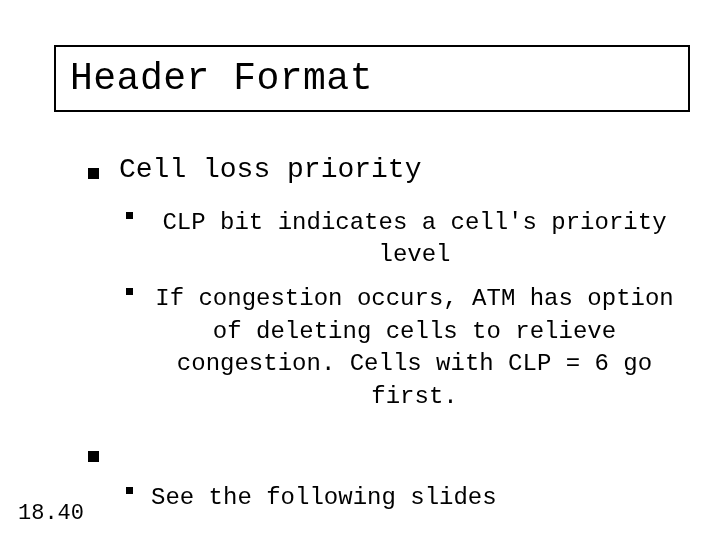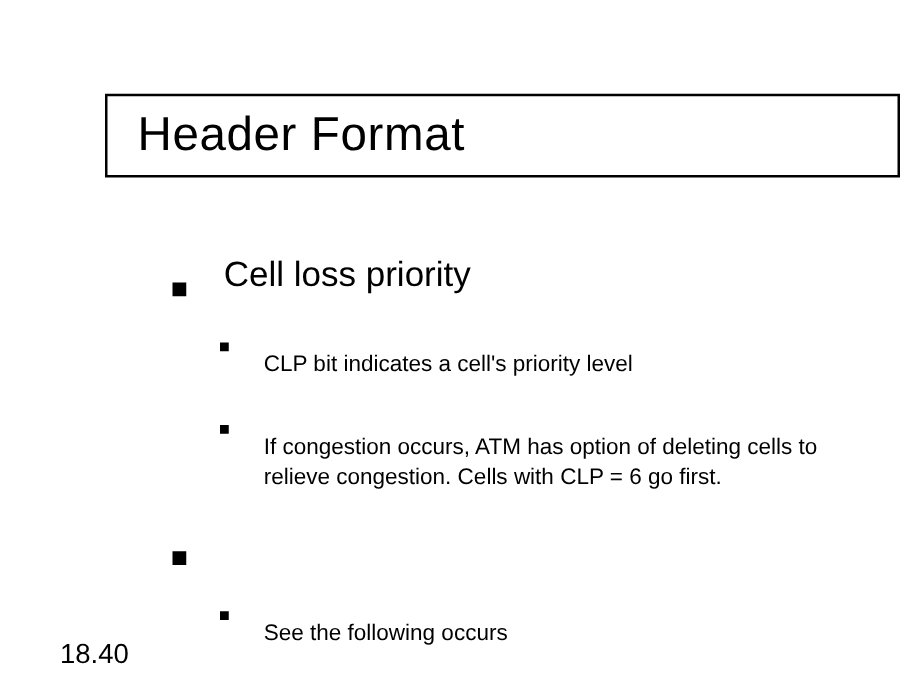--- a/index.html
+++ b/index.html
@@ -1,15 +1,15 @@
 <!DOCTYPE html>
 <html><head>
 <meta charset="utf-8">
 <style>
-  * { margin: 14px; padding: 0; box-sizing: border-box; }
+  * { margin: 4px; padding: 0; box-sizing: border-box; font-family: Liberation Mono, monospace; }
   body {
     width: 720px;
     height: 540px;
     background: #fff;
     font-family: Verdana, Geneva, sans-serif;
     position: relative;
     overflow: hidden;
   }
   .title-box {
     position: absolute;
@@ -28,41 +28,42 @@
     letter-spacing: 0.5px;
   }
   .content {
     position: absolute;
     left: 68px;
     top: 133px;
     width: 610px;
   }
   .l1 {
     display: flex;
-    align-items: flex-end;
+    align-items: center;
     margin-bottom: 12px;
   }
   .l1-text {
     font-size: 28px;
     color: #000;
     line-height: 1.2;
   }
   .l2-group {
     margin-left: 38px;
     margin-bottom: 22px;
   }
   .l2 {
     display: flex;
     align-items: flex-start;
     margin-bottom: 2px;
   }
   .l2-text {
-    font-size: 18px;
+    font-size: 24px;
     color: #000;
     line-height: 1.35;
+    text-align: center;
   }
   .bullet-sq {
     display: inline-block;
     background: #000;
     flex-shrink: 0;
   }
   .b1 {
     width: 11px;
     height: 11px;
     margin-top: 12px;
@@ -105,19 +106,19 @@
       <span class="l2-text">If congestion occurs, ATM has option of deleting cells to relieve congestion.  Cells with CLP = 6 go first.</span>
     </div>
   </div>
 
   <div class="l1">
     <span class="bullet-sq b1"></span>
   </div>
   <div class="l2-group">
     <div class="l2">
       <span class="bullet-sq b2"></span>
-      <span class="l2-text">See the following occurs</span>
+      <span class="l2-text">See the following slides</span>
     </div>
   </div>
 
 </div>
 
 <div class="page-num">18.40</div>
 
 </body></html>

